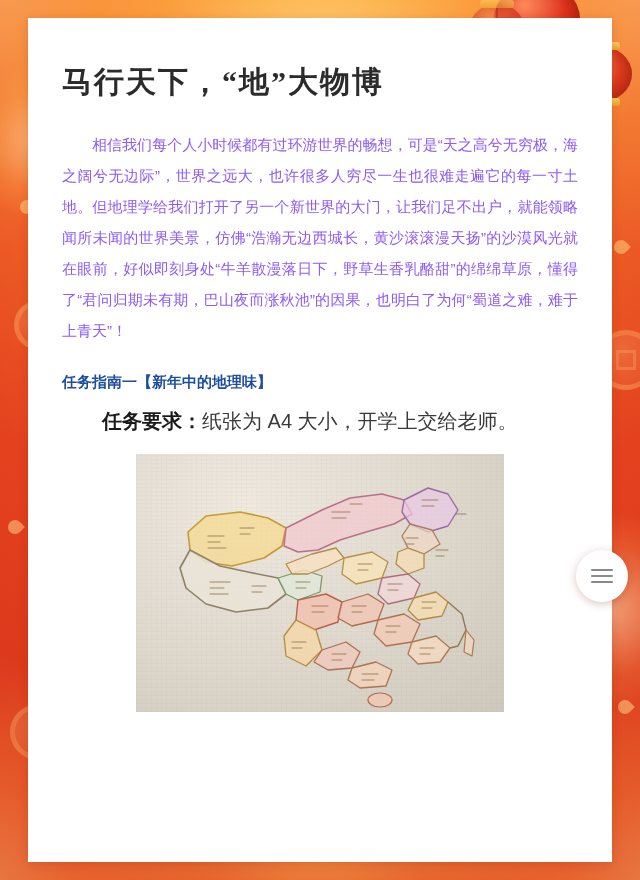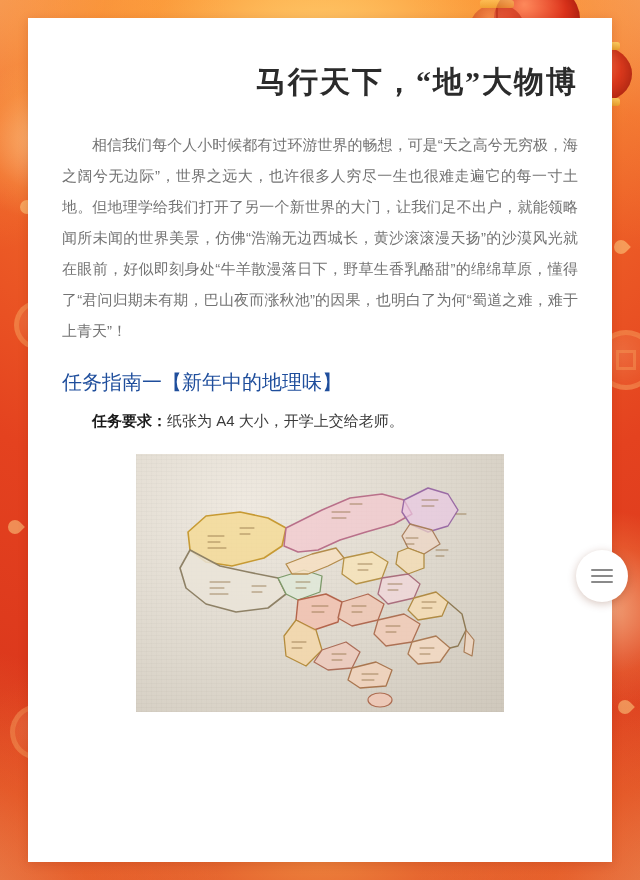--- a/index.html
+++ b/index.html
@@ -129,49 +129,49 @@
     box-shadow: 0 2px 10px rgba(120,20,0,0.18);
     overflow: hidden;
   }
   .card-inner {
     padding: 26px 34px 0 34px;
     box-sizing: border-box;
   }
 
   h1.title {
     margin: 18px 0 26px 0;
-    text-align: right;
+    text-align: left;
     font-size: 30px;
     font-weight: 700;
     color: #2b2b2b;
     letter-spacing: 2px;
     font-family: "Liberation Serif", serif;
   }
 
   p.para {
     margin: 16px 0 18px 0;
     font-size: 15px;
     line-height: 31px;
-    color: #737373;
+    color: #8b5cf6;
     text-align: justify;
     text-indent: 2em;
     font-family: "Liberation Sans", sans-serif;
   }
 
   .section-head {
     margin: 22px 0 6px 0;
-    font-size: 20px;
-    font-weight: 400;
+    font-size: 15px;
+    font-weight: 700;
     color: #1f4e9c;
     line-height: 28px;
   }
 
   .req-line {
     margin: 10px 0 8px 0;
-    font-size: 15px;
+    font-size: 20px;
     line-height: 30px;
     color: #3a3a3a;
     text-indent: 2em;
   }
   .req-line .req-label {
     font-weight: 700;
     color: #1a1a1a;
   }
 
   

